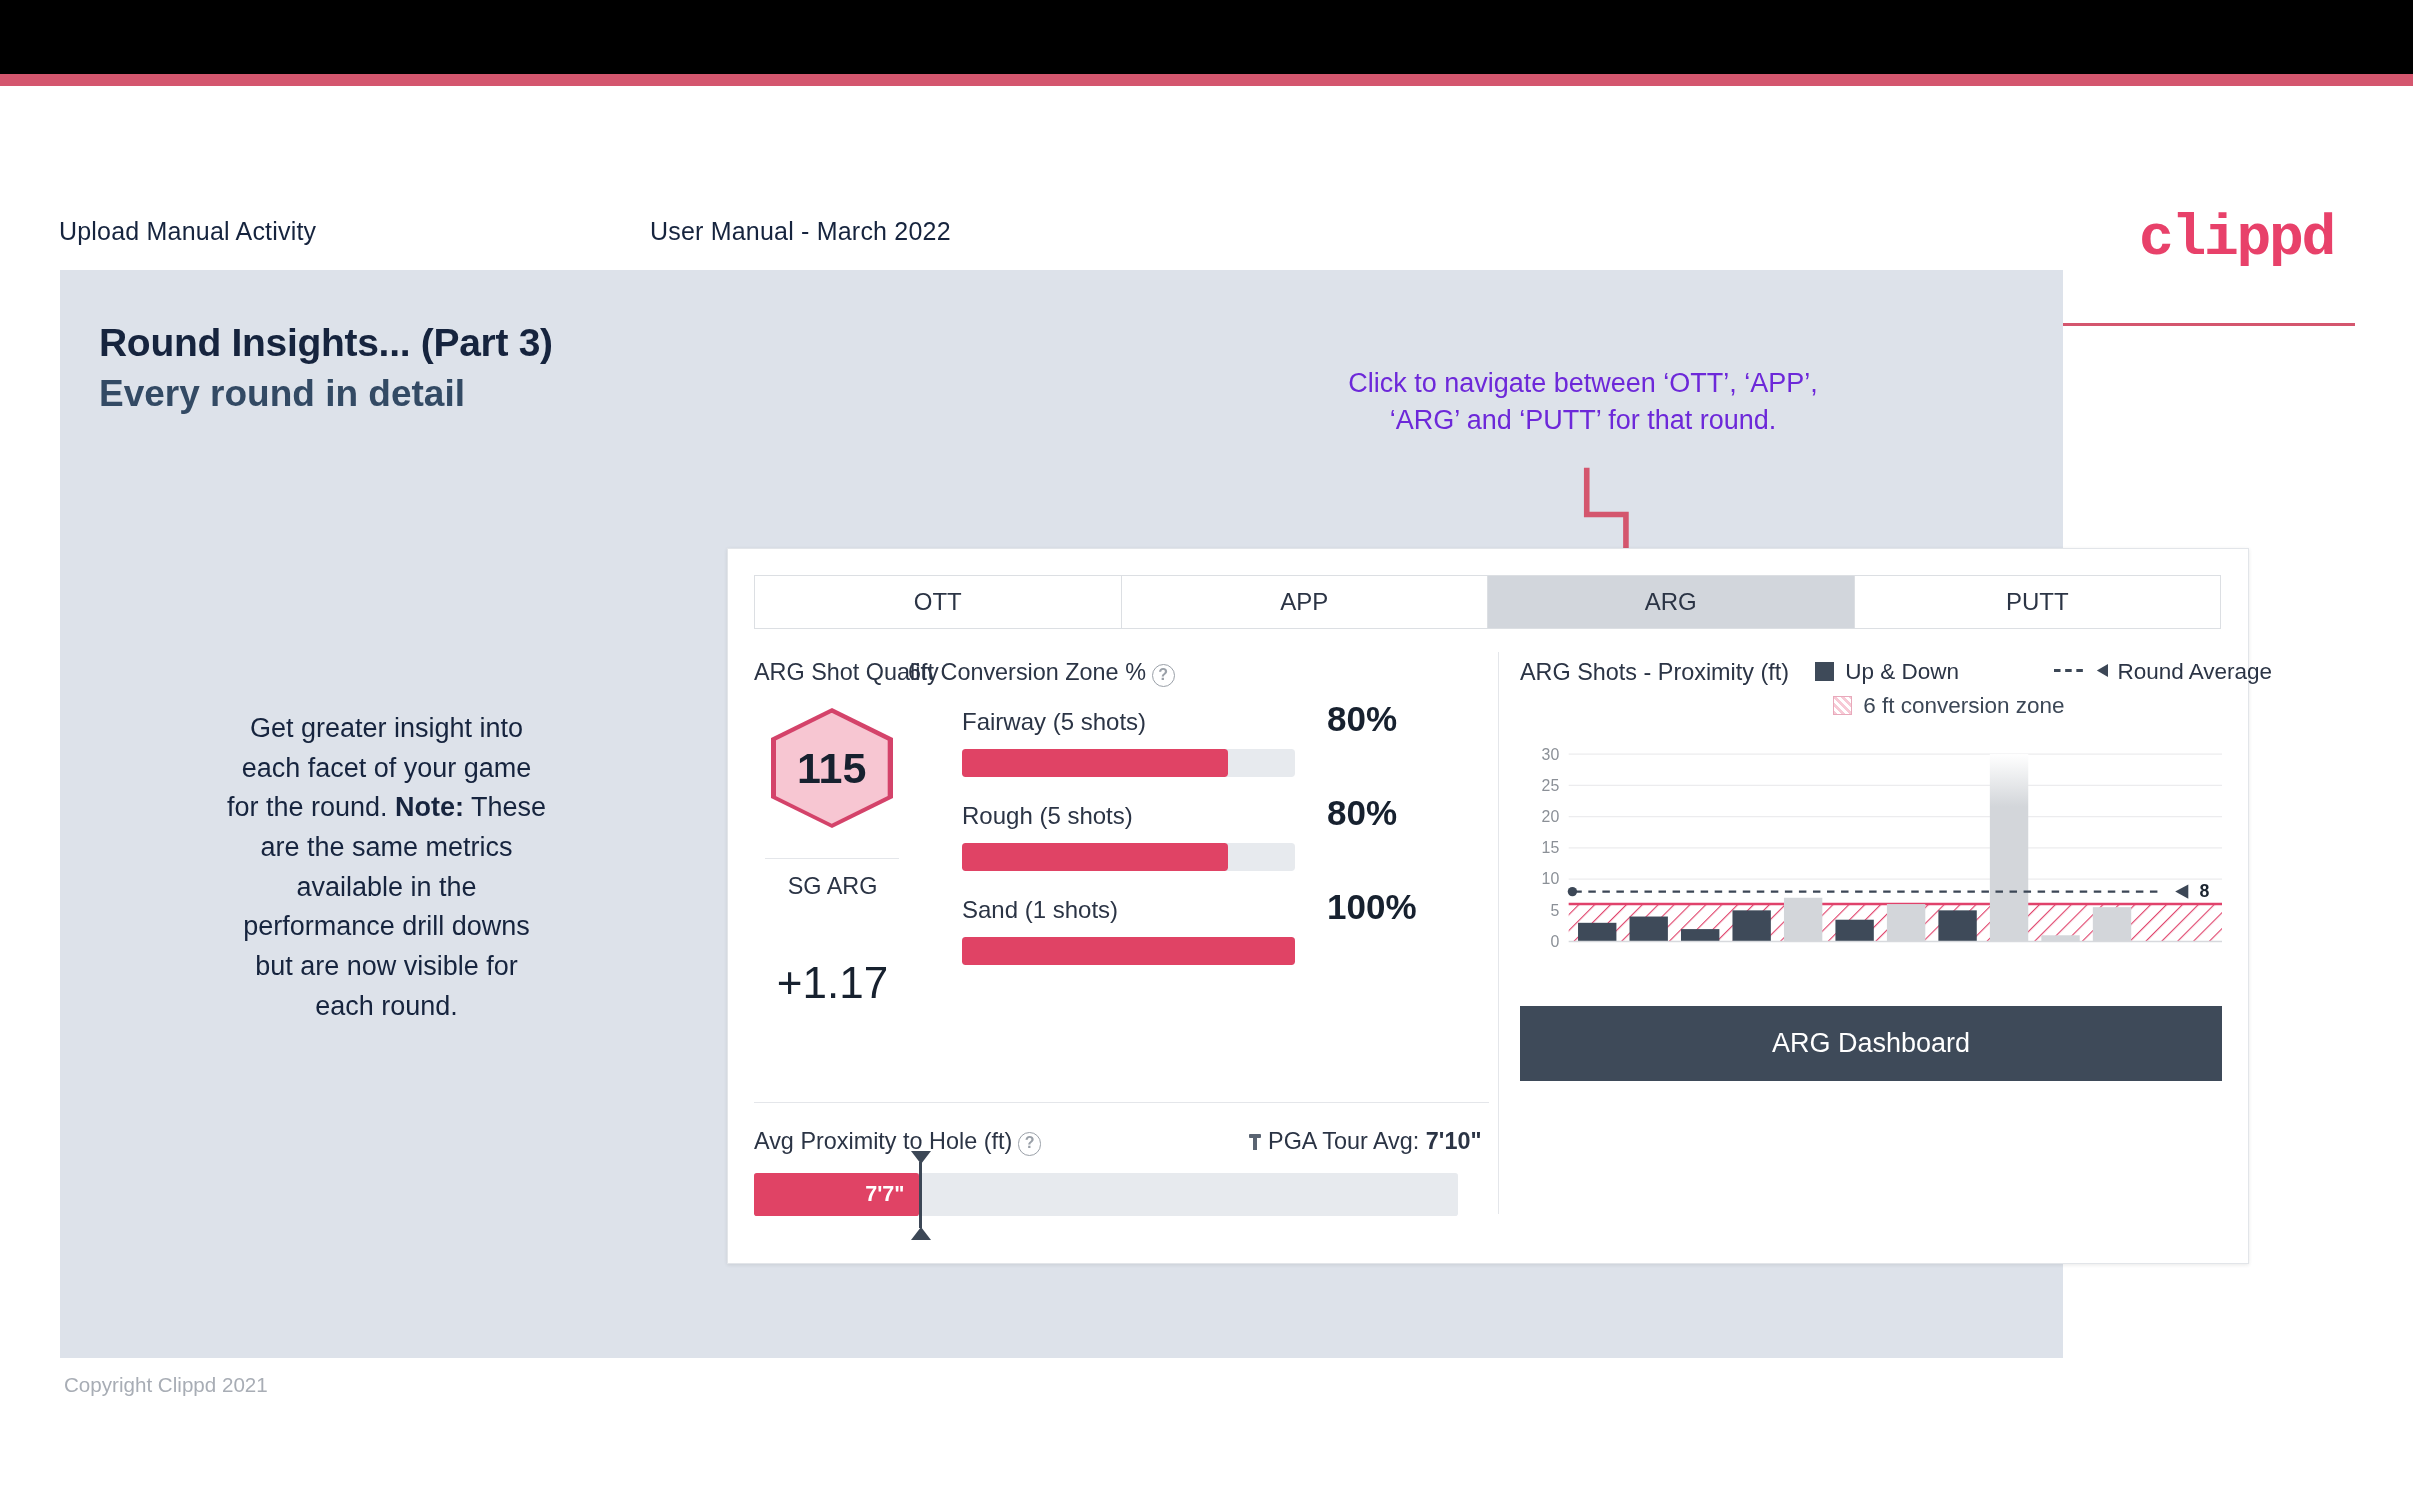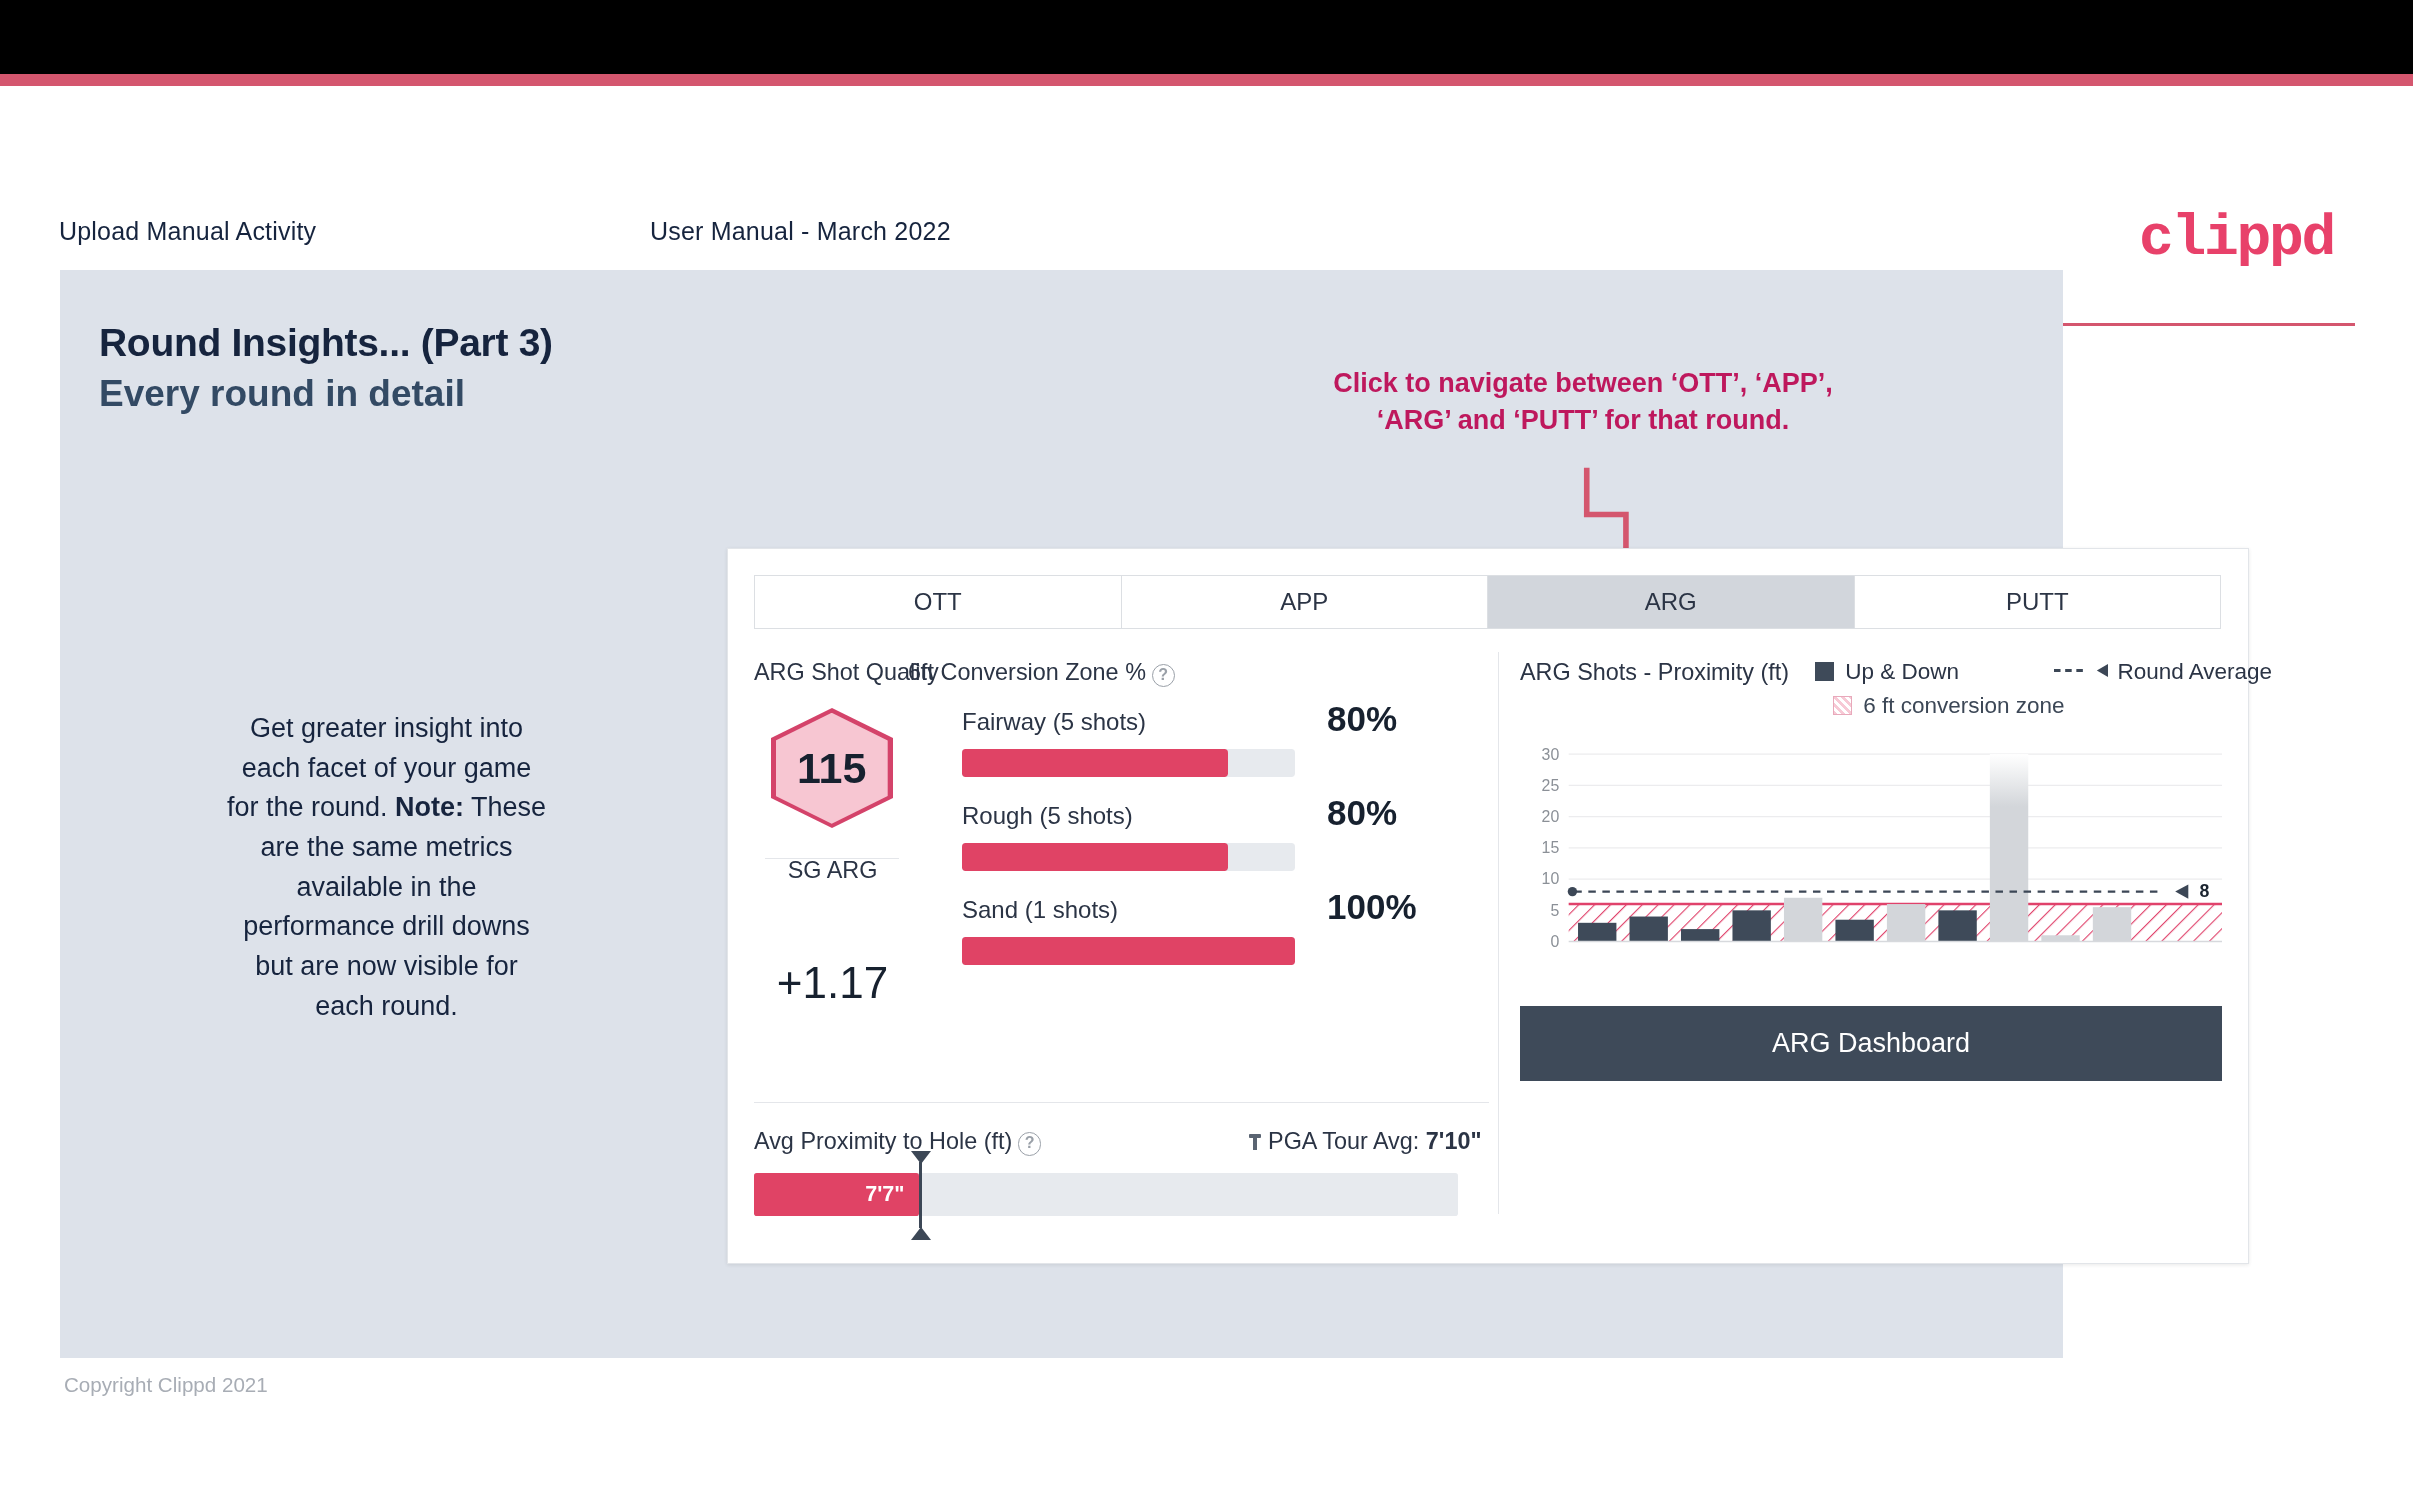--- a/index.html
+++ b/index.html
@@ -23,21 +23,21 @@
           letter-spacing: -2.3px; font-family: Liberation Mono, monospace; line-height: 1; }
   .hdr-rule { position: absolute; left: 60px; top: 237px; width: 2295px; height: 2.8px; background: #d4566e; }
 
   
   .panel { position: absolute; left: 60px; top: 270px; width: 2003px; height: 1088px; background: #dde2ea; }
 
   .title-main { position: absolute; left: 99px; top: 321px; font-size: 39px; font-weight: 700; color: #16243e; letter-spacing: -0.3px;}
   .title-sub  { position: absolute; left: 99px; top: 373px; font-size: 37px; font-weight: 700; color: #334a64; }
 
   .callout { position: absolute; left: 1302px; top: 365px; width: 562px; text-align: center;
-             font-size: 27px; line-height: 1.38; color: #be185d; font-weight: bold; }
+             font-size: 27px; line-height: 1.38; color: #6d28d9; }
 
   
   .arrow-svg { position: absolute; left: 1583px; top: 466px; }
 
   .sidenote { position: absolute; left: 225px; top: 709px; width: 323px; text-align: center;
               font-size: 27px; line-height: 1.47; color: #16243e; }
   .sidenote b { font-weight: 700; }
 
   .copyright { position: absolute; left: 64px; top: 1373px; font-size: 20.6px; color: #a8adb5; }
 
@@ -68,21 +68,21 @@
   .hexwrap { position: absolute; left: 17px; top: 58px; width: 122px; height: 120px; }
   .hex-in { position: absolute; left: 4.7px; top: 4.7px; width: 112px; height: 111px; background: #f7c6d2;
             clip-path: polygon(50% 0%, 100% 25%, 100% 75%, 50% 100%, 0% 75%, 0% 25%);
             display: flex; align-items: center; justify-content: center;
             font-size: 43px; font-weight: 700; color: #17212f; }
   .hexborder { position: absolute; left: 0; top: 0; width: 122px; height: 120px;
                background: #d4436a;
                clip-path: polygon(50% 0%, 100% 25%, 100% 75%, 50% 100%, 0% 75%, 0% 25%); }
 
   .sg-div { position: absolute; left: 11.2px; top: 208px; width: 134px; height: 0.9px; background: #e4e6ea; }
-  .sg-lbl { position: absolute; left: 0px; top: 207px; width: 157px; text-align: center; font-size: 23.4px; color: #2b3445; }
+  .sg-lbl { position: absolute; left: 0px; top: 223px; width: 157px; text-align: center; font-size: 23.4px; color: #2b3445; }
   .sg-val { position: absolute; left: 0px; top: 260px; width: 157px; text-align: center; font-size: 44px; font-weight: 400; color: #17212f; margin-top: 48px; }
 
   .cz { position: absolute; left: 208px; top: 58px; width: 524px; }
   .cz-row { position: relative; height: 94px; }
   .cz-name { font-size: 24px; color: #2b3445; margin-bottom: 13px; }
   .cz-track { position: relative; width: 333px; height: 28px; background: #e7eaee; border-radius: 3.7px; }
   .cz-fill { position: absolute; left: 0; top: 0; height: 28px; background: #e0days; border-radius: 3.7px; }
   .cz-fill { background: #e04365; }
   .cz-pct { position: absolute; left: 365px; top: -9.4px; font-size: 35px; font-weight: 700; color: #17212f; }
 

